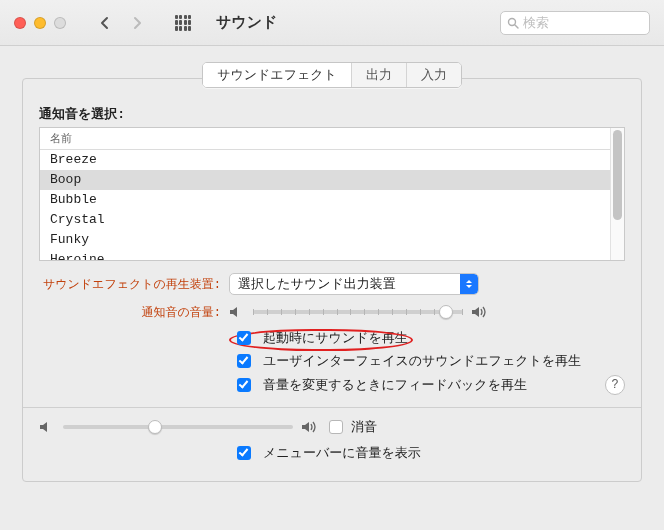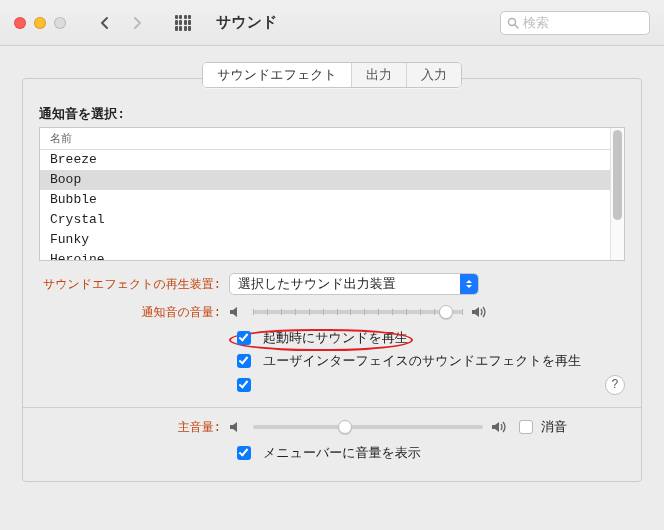--- a/index.html
+++ b/index.html
@@ -312,28 +312,28 @@
     <div class="check-row">
       <div class="checkbox"></div>
       <span>起動時にサウンドを再生</span>
     </div>
     <div class="check-row">
       <div class="checkbox"></div>
       <span>ユーザインターフェイスのサウンドエフェクトを再生</span>
     </div>
     <div class="check-row">
       <div class="checkbox"></div>
+      <span>音量を変更するときにフィードバックを再生</span>
       <div class="help-btn">?</div>
     </div>
   </div>
 
   <hr class="divider">
 
   <div class="form-row">
-    <label class="left">主音量:</label>
     <div class="slider-row muted-row">
       <svg class="speaker-icon" width="16" height="14" viewBox="0 0 16 14">
         <path d="M1 5 H4 L8 2 V12 L4 9 H1 Z" fill="#666"></path>
       </svg>
       <div class="slider long">
         <div class="track"></div>
         <div class="knob" style="left:40%"></div>
       </div>
       <svg class="speaker-icon" width="20" height="14" viewBox="0 0 20 14">
         <path d="M1 5 H4 L8 2 V12 L4 9 H1 Z" fill="#666"></path>

